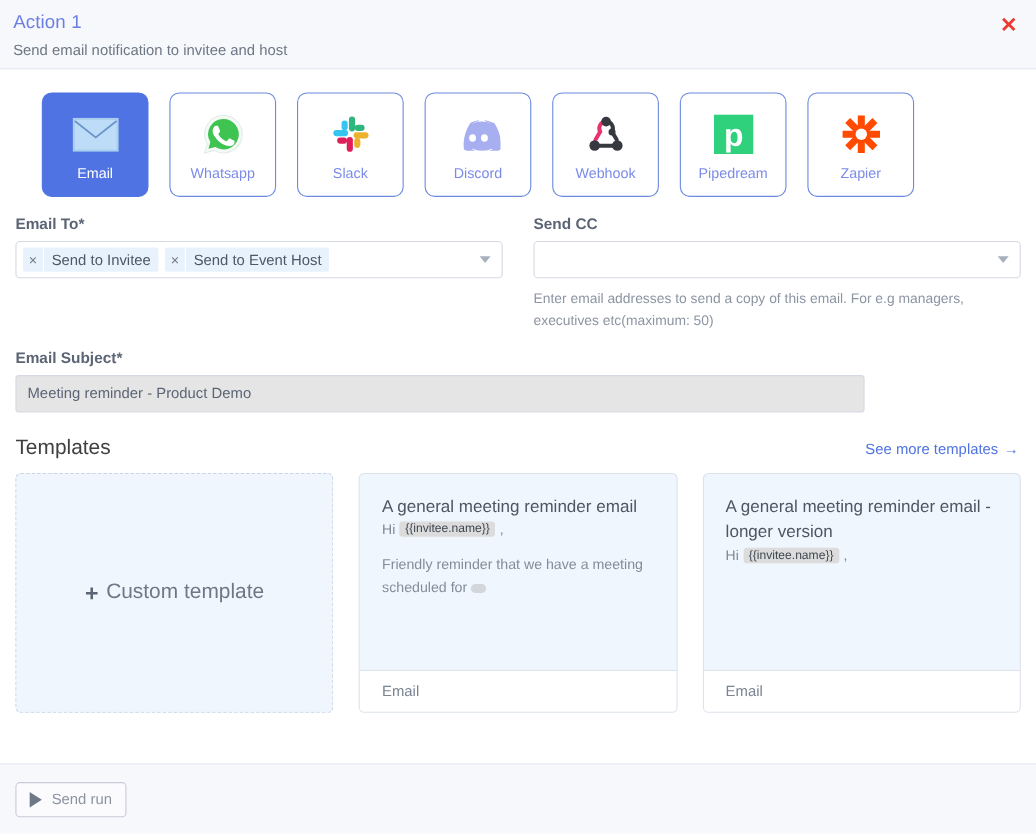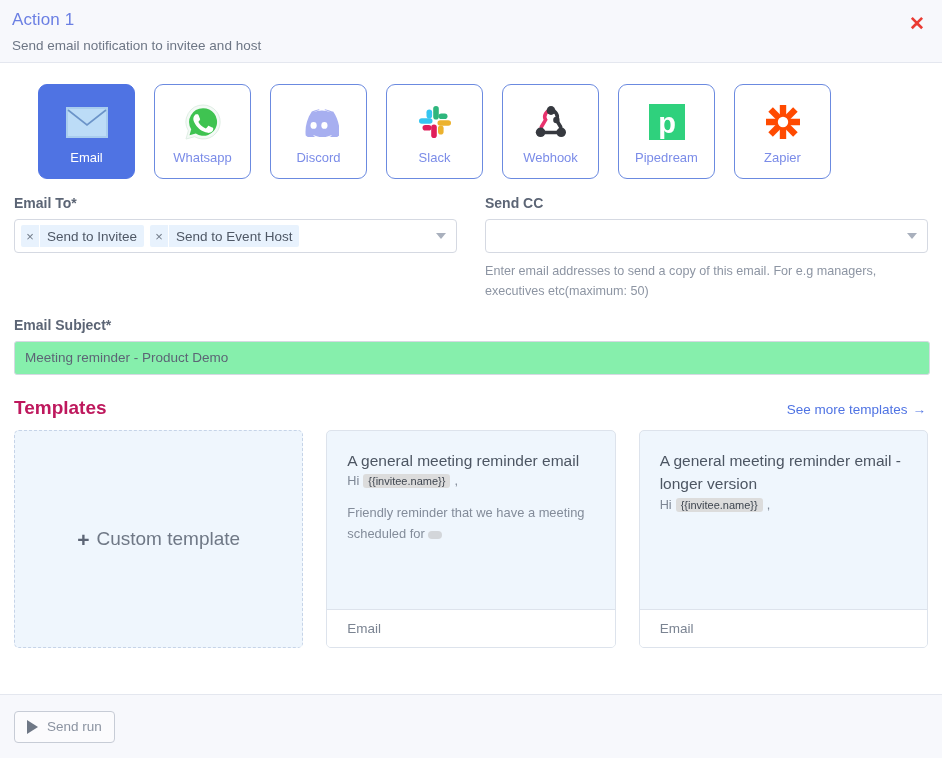--- a/index.html
+++ b/index.html
@@ -162,46 +162,46 @@
     font-size: 12.6px;
     color: #8d95a3;
     margin-top: 9px;
     line-height: 1.55;
     max-width: 410px;
   }
 
   
   .subject-wrap { padding: 16px 2px 0 2px; }
   .subject-input {
-    width: 916px;
+    width: 772px;
     height: 34px;
     border: 1px solid #d5d9e2;
     border-radius: 3px;
-    background: #86efac;
+    background: #e5e5e5;
     font-size: 13.5px;
     color: #5c6575;
     padding: 0 10px;
     font-family: "Liberation Sans", sans-serif;
     resize: none;
     line-height: 32px;
     overflow: hidden;
     display: block;
   }
 
   
   .tpl-head {
     display: flex;
     align-items: baseline;
     justify-content: space-between;
     padding: 22px 4px 0 2px;
   }
   .tpl-title {
     font-size: 19px;
-    color: #be185d;
-    font-weight: 700;
+    color: #404040;
+    font-weight: 400;
   }
   .tpl-more {
     font-size: 13.5px;
     color: #4f73e3;
     cursor: pointer;
     text-decoration: none;
     display: inline-flex;
     align-items: center;
     gap: 5px;
   }
@@ -357,49 +357,49 @@
 
     <div class="channel">
       <span class="ch-icon">
         <svg width="38" height="38" viewBox="0 0 38 38">
           <path d="M19 2a17 17 0 0 0-14.6 25.7L2 36l8.6-2.3A17 17 0 1 0 19 2z" fill="#f4faf6" stroke="#dfeee4" stroke-width="1"></path>
           <path d="M19 5.2a13.8 13.8 0 0 0-11.8 21l-1.7 6.1 6.3-1.7A13.8 13.8 0 1 0 19 5.2z" fill="#3fc351"></path>
           <path d="M14.6 12.2c-.4-.9-.8-.9-1.2-.9h-1c-.3 0-.9.1-1.4.7s-1.7 1.7-1.7 4.1 1.8 4.8 2 5.1c.2.3 3.4 5.5 8.4 7.4 4.2 1.6 5 1.3 5.9 1.2.9-.1 2.9-1.2 3.3-2.3.4-1.2.4-2.1.3-2.3-.1-.2-.4-.3-.9-.6-.4-.2-2.9-1.4-3.3-1.6-.4-.2-.8-.2-1.1.2-.3.5-1.2 1.6-1.5 1.9-.3.3-.6.4-1 .1-.5-.2-2.1-.8-4-2.5-1.5-1.3-2.5-2.9-2.8-3.4-.3-.5 0-.7.2-1 .2-.2.5-.6.7-.9.2-.3.3-.5.5-.8.2-.3.1-.6 0-.9-.1-.2-1.1-2.7-1.4-3.5z" fill="#fff"></path>
         </svg>
       </span>
       <span class="ch-label">Whatsapp</span>
-    </div>
-
-    <div class="channel">
-      <span class="ch-icon">
-        <svg width="40" height="30" viewBox="0 0 40 30">
-          <path d="M33.2 4.6A28 28 0 0 0 26 2.3l-.4.8a25 25 0 0 1 6.4 2.5 22 22 0 0 0-18-.1 24 24 0 0 1 6.5-2.4L20 2.3a28 28 0 0 0-7.2 2.3C7.4 12.8 5.9 20.8 6.7 28.6a28 28 0 0 0 8.6 4.3l1.8-2.8a18 18 0 0 1-2.9-1.4l.7-.5a20 20 0 0 0 17.2 0l.7.5c-.9.6-1.9 1-2.9 1.4l1.8 2.8a28 28 0 0 0 8.6-4.3c1-9-1.5-16.9-6.1-24z" fill="#a7aff0"></path>
-          <ellipse cx="14.6" cy="18.4" rx="3.1" ry="3.4" fill="#ffffff"></ellipse>
-          <ellipse cx="25.4" cy="18.4" rx="3.1" ry="3.4" fill="#ffffff"></ellipse>
-        </svg>
-      </span>
-      <span class="ch-label">Discord</span>
     </div>
 
     <div class="channel">
       <span class="ch-icon">
         <svg width="36" height="36" viewBox="0 0 36 36">
           <g>
             <rect x="2" y="14.2" width="13.5" height="5.6" rx="2.8" fill="#36c5f0"></rect>
             <rect x="9.5" y="5.5" width="5.6" height="9" rx="2.8" fill="#36c5f0"></rect>
             <rect x="20.5" y="16.2" width="13.5" height="5.6" rx="2.8" fill="#ecb22e"></rect>
             <rect x="21" y="21.5" width="5.6" height="9" rx="2.8" fill="#ecb22e"></rect>
             <rect x="16.2" y="2" width="5.6" height="13.5" rx="2.8" fill="#2eb67d"></rect>
             <rect x="21.5" y="9.4" width="9" height="5.6" rx="2.8" fill="#2eb67d"></rect>
             <rect x="14.2" y="20.5" width="5.6" height="13.5" rx="2.8" fill="#e01e5a"></rect>
             <rect x="5.5" y="21" width="9" height="5.6" rx="2.8" fill="#e01e5a"></rect>
           </g>
         </svg>
       </span>
       <span class="ch-label">Slack</span>
+    </div>
+
+    <div class="channel">
+      <span class="ch-icon">
+        <svg width="40" height="30" viewBox="0 0 40 30">
+          <path d="M33.2 4.6A28 28 0 0 0 26 2.3l-.4.8a25 25 0 0 1 6.4 2.5 22 22 0 0 0-18-.1 24 24 0 0 1 6.5-2.4L20 2.3a28 28 0 0 0-7.2 2.3C7.4 12.8 5.9 20.8 6.7 28.6a28 28 0 0 0 8.6 4.3l1.8-2.8a18 18 0 0 1-2.9-1.4l.7-.5a20 20 0 0 0 17.2 0l.7.5c-.9.6-1.9 1-2.9 1.4l1.8 2.8a28 28 0 0 0 8.6-4.3c1-9-1.5-16.9-6.1-24z" fill="#a7aff0"></path>
+          <ellipse cx="14.6" cy="18.4" rx="3.1" ry="3.4" fill="#ffffff"></ellipse>
+          <ellipse cx="25.4" cy="18.4" rx="3.1" ry="3.4" fill="#ffffff"></ellipse>
+        </svg>
+      </span>
+      <span class="ch-label">Discord</span>
     </div>
 
     <div class="channel">
       <span class="ch-icon">
         <svg width="38" height="36" viewBox="0 0 38 36">
           <path d="M19 6.5a6.2 6.2 0 0 0-5.4 9.3L9.3 23" fill="none" stroke="#e8326d" stroke-width="3.6" stroke-linecap="round"></path>
           <path d="M19 6.5a6.2 6.2 0 0 1 5.4 9.3l4.3 7.2" fill="none" stroke="#36393f" stroke-width="3.6" stroke-linecap="round"></path>
           <path d="M10 28.5h18" fill="none" stroke="#36393f" stroke-width="3.6" stroke-linecap="round"></path>
           <circle cx="19" cy="6.5" r="4.4" fill="#36393f"></circle>
           <circle cx="8.6" cy="28.3" r="4.8" fill="#36393f"></circle>

